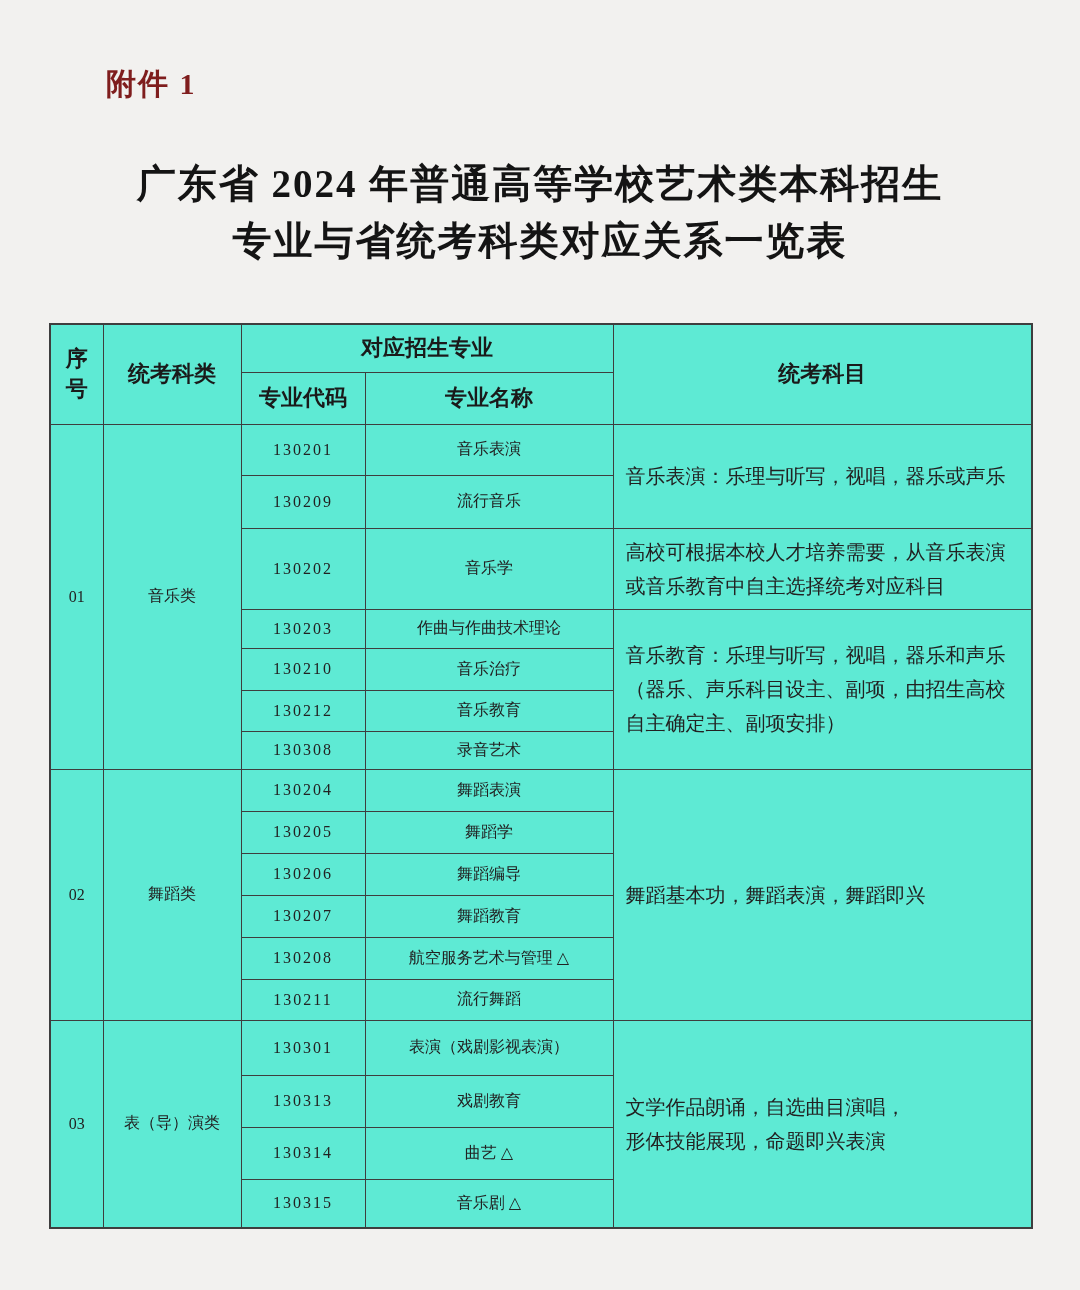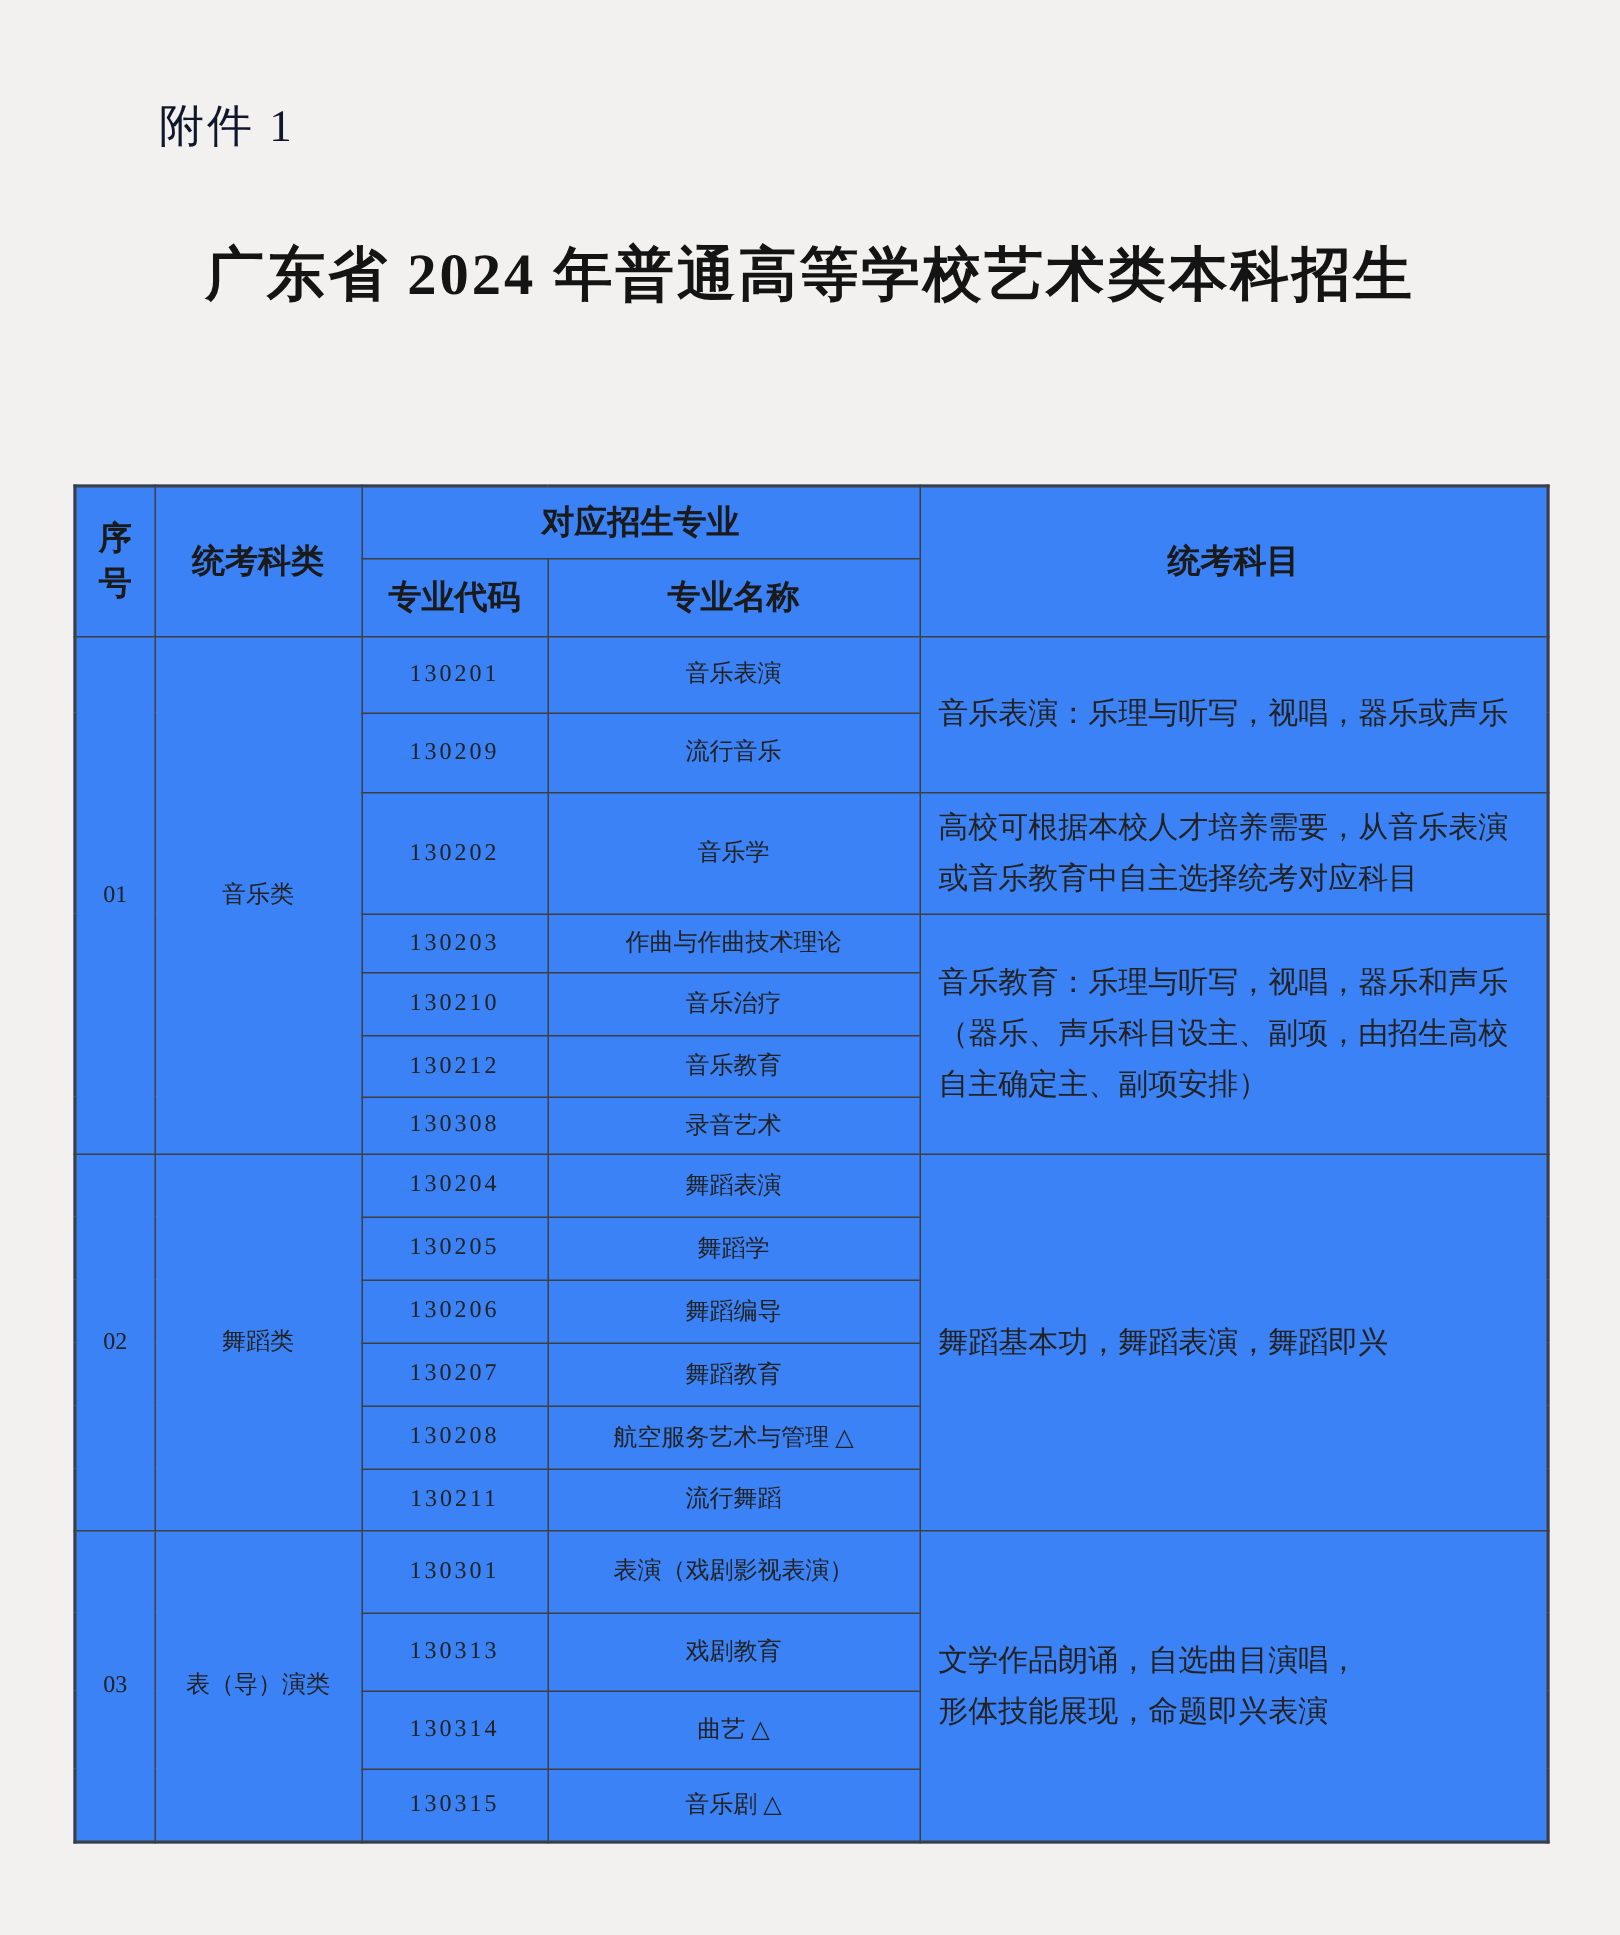--- a/index.html
+++ b/index.html
@@ -7,31 +7,31 @@
     width:1080px;height:1290px;
     background:#f2f1ef;
     font-family:"Liberation Serif","DejaVu Serif",serif;
     color:#1f1f1f;
     position:relative;
     overflow:hidden;
   }
   .page{position:absolute;inset:0;}
   .attachment{
     position:absolute;left:106px;top:64px;
-    font-size:30px;font-weight:400;letter-spacing:2px;color:#0f172a;
+    font-size:30px;font-weight:700;letter-spacing:2px;color:#7f1d1d;
   }
   .title{
     position:absolute;top:156px;left:0;width:100%;
     text-align:center;font-size:39px;font-weight:700;
     line-height:1.45;letter-spacing:2px;color:#141414;margin:0;
   }
   .doc-table{
     position:absolute;left:49px;top:323px;width:982px;
     border-collapse:collapse;table-layout:fixed;
-    background:#3b82f6;
+    background:#5eead4;
     border:2px solid #3e3e3e;
   }
   .doc-table th,.doc-table td{
     border:1px solid #3e3e3e;
     vertical-align:middle;
     text-align:center;
     padding:2px 4px;
     overflow:hidden;
   }
   .doc-table th{font-size:22px;font-weight:700;color:#1a1a1a;}
@@ -48,21 +48,21 @@
     font-family:Liberation Serif, serif;
   }
 </style>
 </head>
 <body>
 
 <div class="page">
 
   <div class="attachment">附件 1</div>
 
-  <h1 class="title"><span>广东省 2024 年普通高等学校艺术类本科招生</span><br></h1>
+  <h1 class="title"><span>广东省 2024 年普通高等学校艺术类本科招生</span><br><span>专业与省统考科类对应关系一览表</span></h1>
 
   <table class="doc-table">
     <colgroup>
       <col style="width:53px">
       <col style="width:138px">
       <col style="width:124px">
       <col style="width:248px">
       <col style="width:419px">
     </colgroup>
     <thead>

